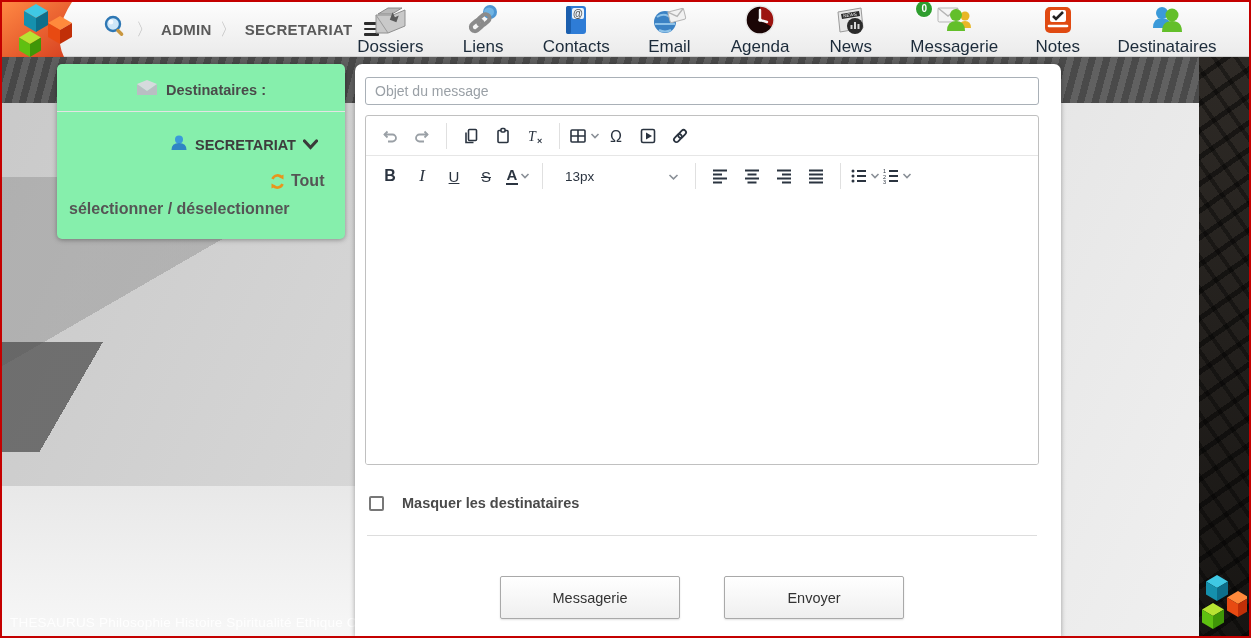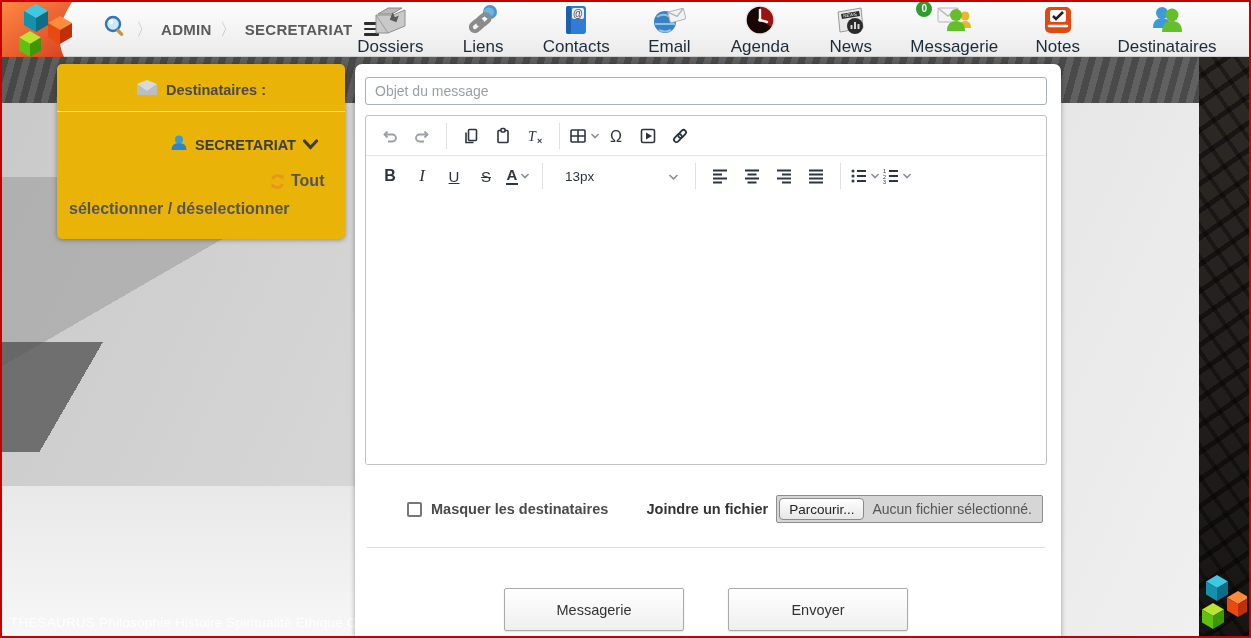--- a/index.html
+++ b/index.html
@@ -75,21 +75,21 @@
   .badge {
     position:absolute; top:-1px; left:6px; width:16px; height:16px;
     background:#2f9e2f; color:#fff; border-radius:50%;
     font-size:10px; font-weight:bold; display:flex; align-items:center; justify-content:center;
     box-shadow:0 0 0 1px rgba(255,255,255,.7);
   }
 
   
   .recip-card {
     position:absolute; left:55px; top:62px; width:288px;
-    background:#eab308; border-radius:5px;
+    background:#86efac; border-radius:5px;
     box-shadow:0 1px 5px rgba(0,0,0,.35);
     padding:10px 8px 18px 8px; z-index:5;
   }
   .recip-head {
     display:flex; align-items:center; justify-content:center; gap:8px;
     font-weight:bold; color:#4a4a4a; font-size:14.5px; padding:6px 0 12px 0;
   }
   .recip-divider { border-top:1px solid #e4e4e4; margin:0 -8px; }
   .recip-row {
     display:flex; align-items:center; gap:7px;
@@ -100,21 +100,21 @@
     margin-top:14px; font-weight:bold; color:#555; font-size:16px;
     text-indent:100px; line-height:1.5; cursor:pointer; padding-left:4px;
   }
   .recip-toggle .tgl-ico { display:inline-block; vertical-align:-4px; margin-right:5px; }
 
   
   .compose {
     position:absolute; left:353px; top:62px; width:706px; bottom:0;
     background:#fff; border-radius:7px 7px 0 0;
     box-shadow:0 1px 5px rgba(0,0,0,.35);
-    padding:13px 14px 0 10px; z-index:5;
+    padding:13px 22px 0 10px; z-index:5;
   }
   .subject-input {
     width:100%; height:28px; border:1px solid #a9b0b7; border-radius:3px;
     font-family:"Liberation Sans", sans-serif;
     font-size:14px; color:#333; padding:0 9px; outline:none;
   }
   .subject-input::placeholder { color:#9aa0a6; }
 
   .editor { margin-top:10px; border:1px solid #c0c0c0; border-radius:3px; overflow:hidden; }
   .tb-row { display:flex; align-items:center; height:40px; padding:0 8px; }
@@ -136,21 +136,21 @@
     border-radius:3px;
     margin-left:6px;
   }
   .editor-body { height:268px; background:#fff; cursor:text; }
 
   
   .options-row {
     display:flex; align-items:center; justify-content:space-between;
     margin-top:30px; padding:0 4px;
   }
-  .chk-wrap { display:flex; align-items:flex-end; gap:9px; cursor:pointer;margin-left:38px; }
+  .chk-wrap { display:flex; align-items:flex-end; gap:18px; cursor:pointer; }
   .chk {
     width:15px; height:15px; border:2px solid #777; border-radius:2px; background:#fff;
   }
   .chk-label { font-weight:bold; color:#4a4a4a; font-size:14.5px; }
   .attach-wrap { display:flex; align-items:center; gap:8px; }
   .attach-label { font-weight:bold; color:#333; font-size:14.5px; }
   .file-input {
     display:flex; align-items:center; gap:8px;
     background:#d6d6d6; border:1px solid #8f8f8f; border-radius:2px;
     padding:2px 10px 2px 2px; height:28px; cursor:pointer;
@@ -549,27 +549,20 @@
       </div>
 
       <div class="editor-body"></div>
     </div>
 
     
     <div class="options-row">
       <div class="chk-wrap">
         <span class="chk"></span>
         <span class="chk-label">Masquer les destinataires</span>
-      </div>
-      <div class="attach-wrap">
-        <span class="attach-label">Joindre un fichier</span>
-        <div class="file-input">
-          <button class="browse-btn">Parcourir...</button>
-          <span class="no-file">Aucun fichier sélectionné.</span>
-        </div>
       </div>
     </div>
 
     <div class="panel-divider"></div>
 
     <div class="btn-row">
       <button class="action-btn">Messagerie</button>
       <button class="action-btn">Envoyer</button>
     </div>
   </div>

